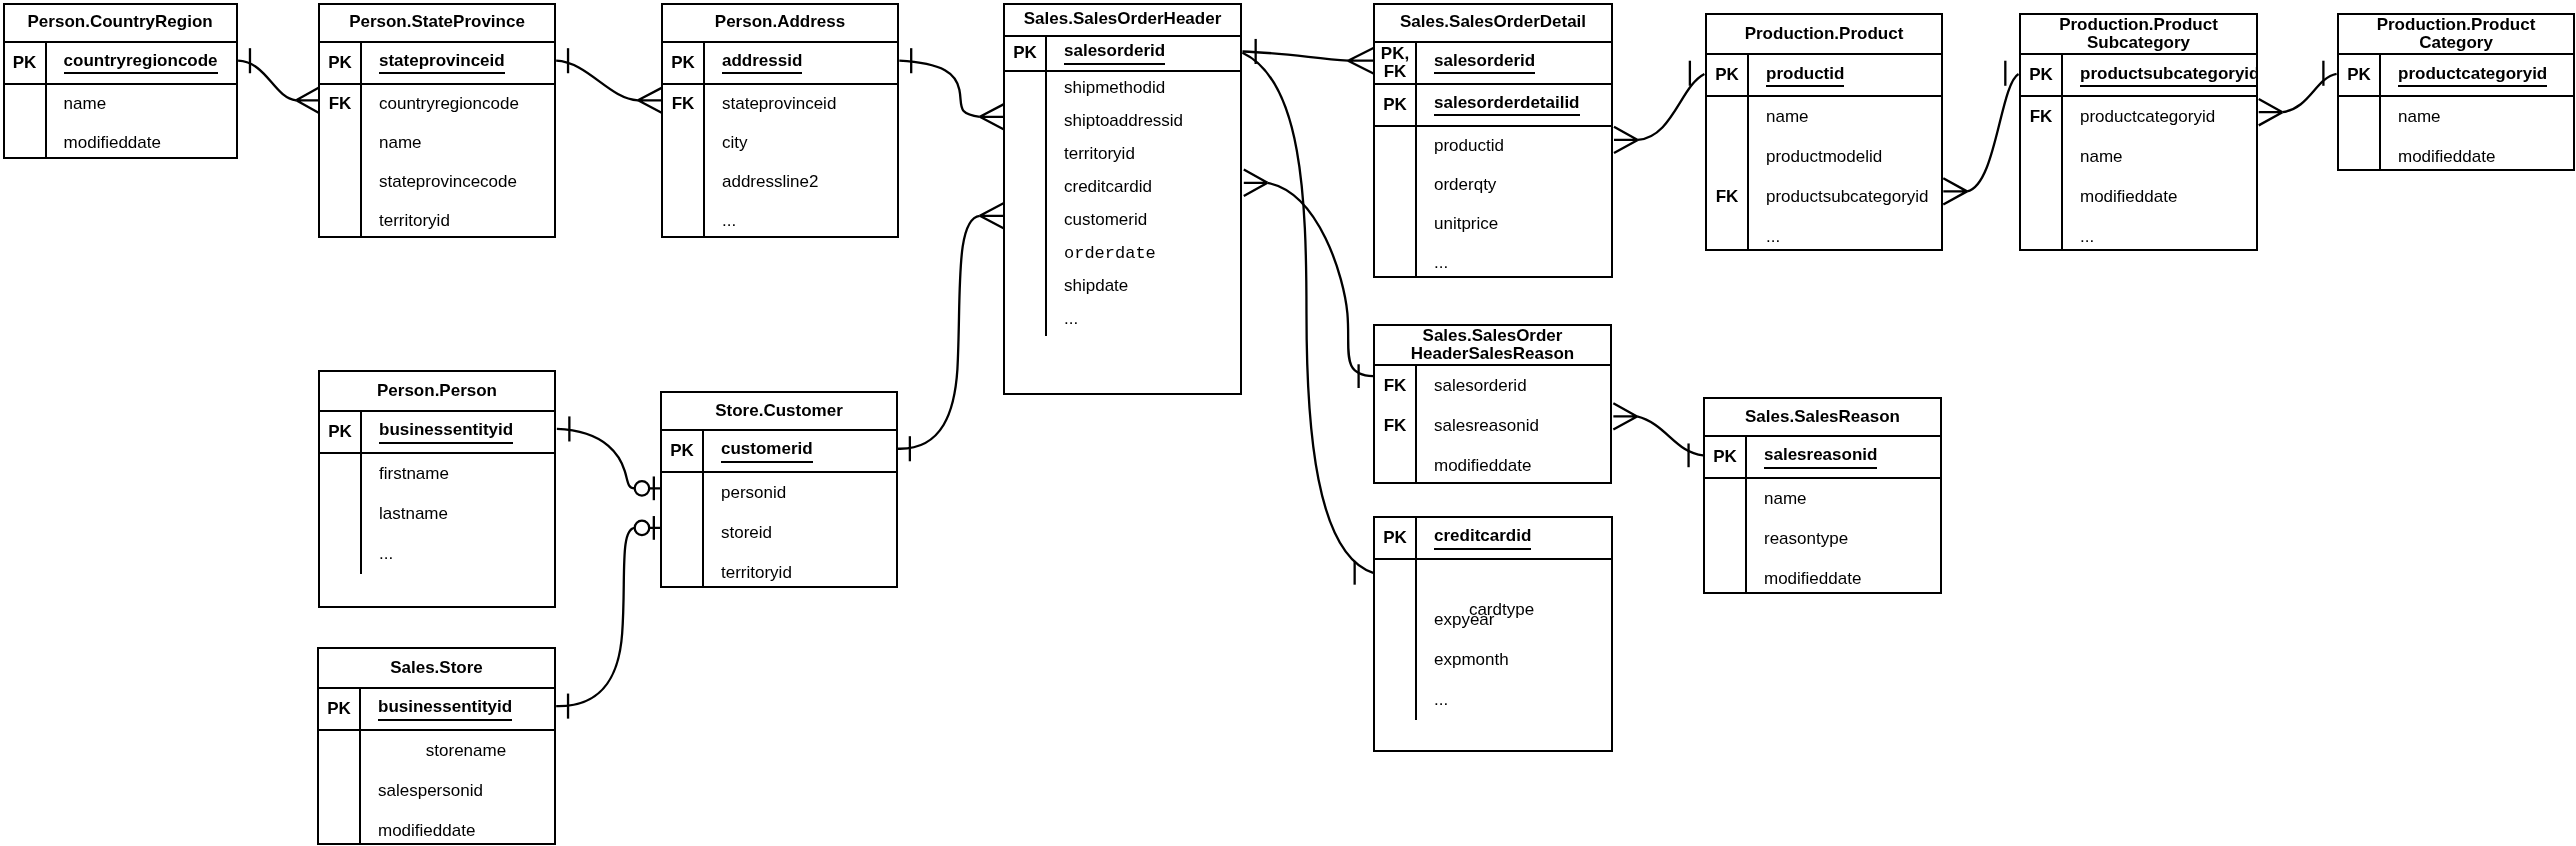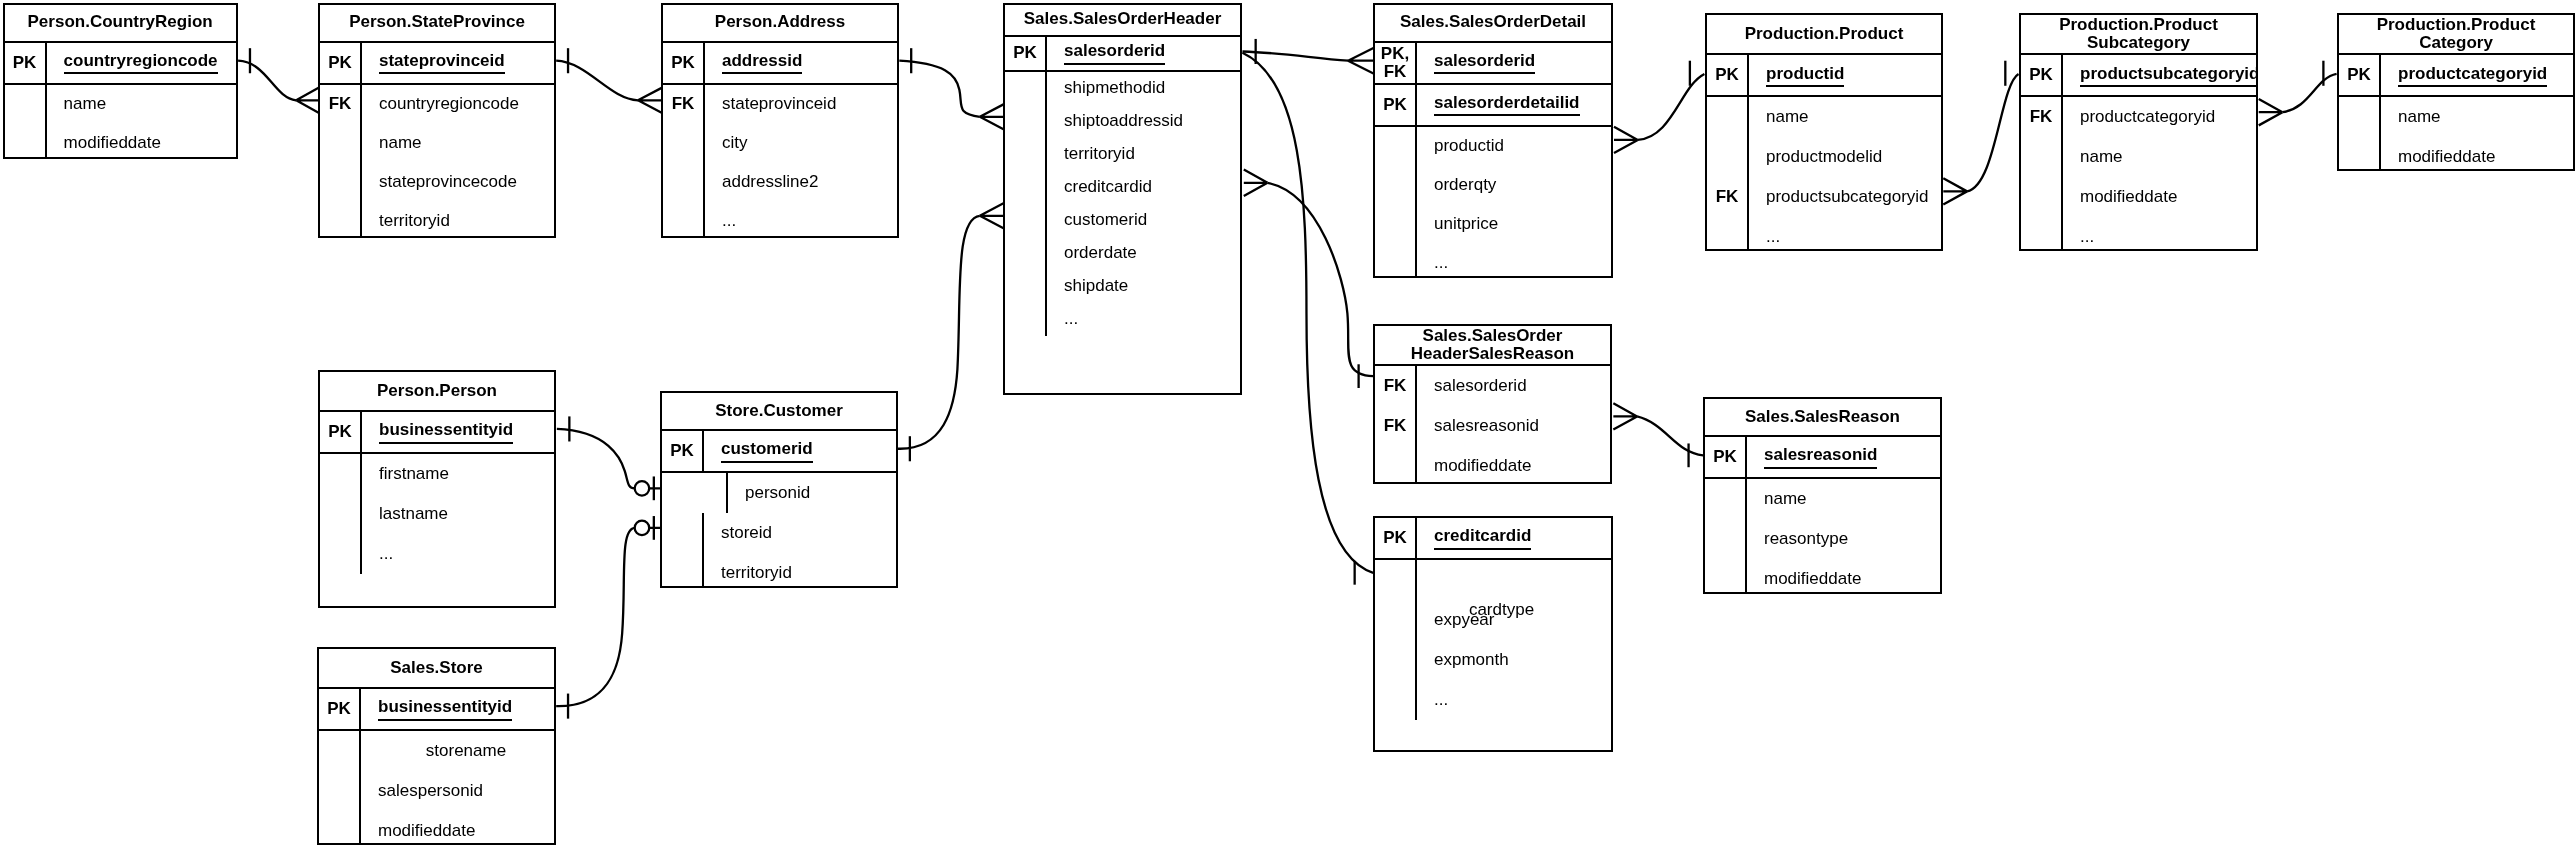--- a/index.html
+++ b/index.html
@@ -192,21 +192,21 @@
           <div class="fcell"><span class="fld">territoryid</span></div>
         </div>
         <div class="frow" style="height: 33px;">
           <div class="lbl"></div>
           <div class="fcell"><span class="fld">creditcardid</span></div>
         </div>
         <div class="frow" style="height: 33px;">
           <div class="lbl"></div>
           <div class="fcell"><span class="fld">customerid</span></div>
         </div>
-        <div class="frow" style="height: 33px;">
+        <div class="frow" style="height: 33px; font-family: Liberation Mono, monospace;">
           <div class="lbl"></div>
           <div class="fcell"><span class="fld">orderdate</span></div>
         </div>
         <div class="frow" style="height: 33px;">
           <div class="lbl"></div>
           <div class="fcell"><span class="fld">shipdate</span></div>
         </div>
         <div class="frow" style="height: 33px;">
           <div class="lbl"></div>
           <div class="fcell"><span class="fld">...</span></div>
@@ -359,21 +359,21 @@
       <div class="tbl-title" style="height: 38px;">
         <div>Store.Customer</div>
       </div>
       <div class="section">
         <div class="frow pk" style="height: 40px;">
           <div class="lbl">PK</div>
           <div class="fcell"><span class="fld">customerid</span></div>
         </div>
       </div>
       <div class="section">
-        <div class="frow" style="height: 40px; padding-left: 24px;">
+        <div class="frow" style="height: 40px;">
           <div class="lbl"></div>
           <div class="fcell"><span class="fld">personid</span></div>
         </div>
         <div class="frow" style="height: 40px;">
           <div class="lbl"></div>
           <div class="fcell"><span class="fld">storeid</span></div>
         </div>
         <div class="frow" style="height: 40px;">
           <div class="lbl"></div>
           <div class="fcell"><span class="fld">territoryid</span></div>

